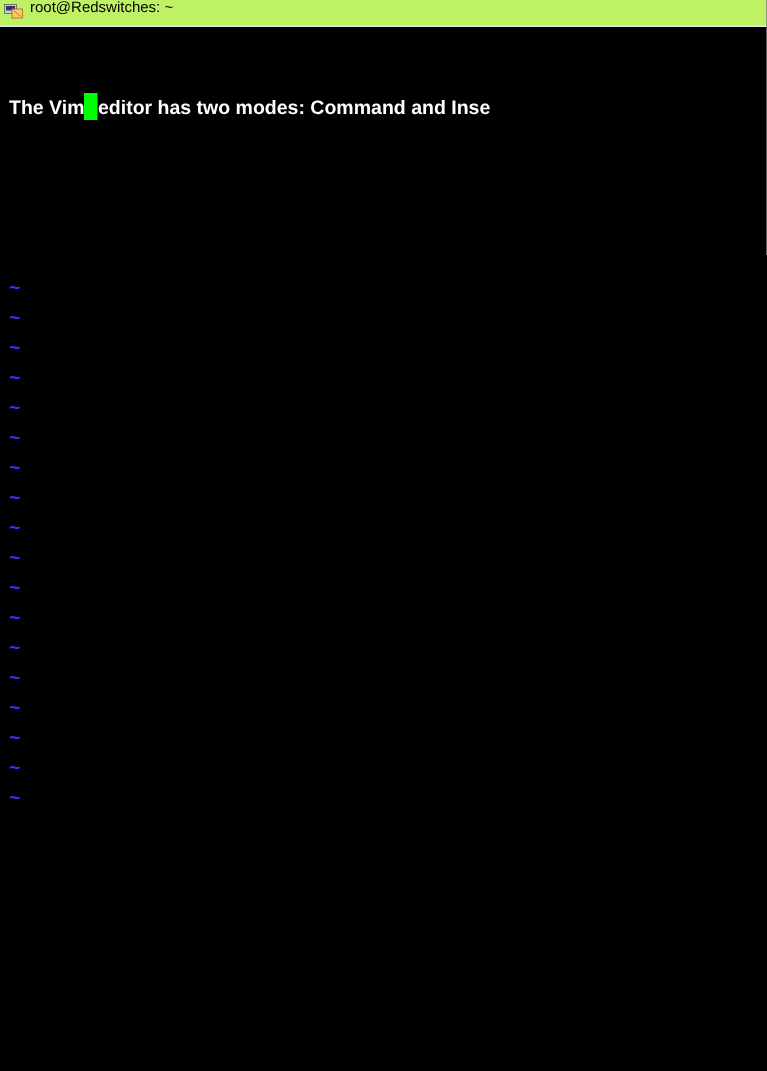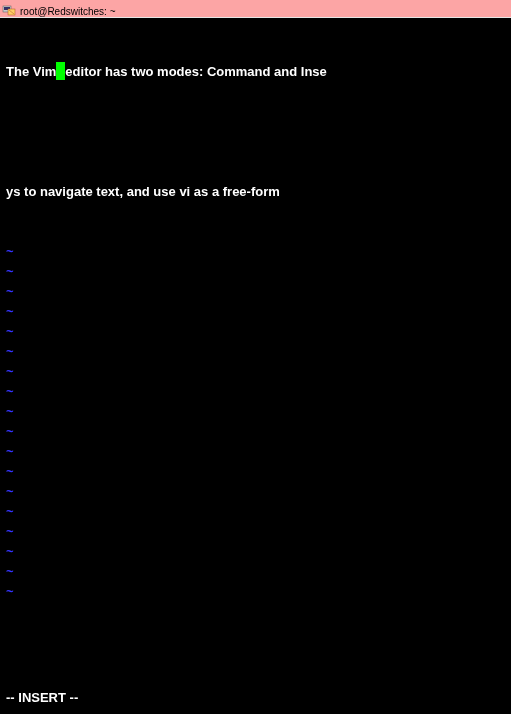--- a/index.html
+++ b/index.html
@@ -1,22 +1,22 @@
 <!DOCTYPE html>
 <html><head>
   <meta charset="utf-8">
   <style>
     * { margin: 0; padding: 0; box-sizing: border-box; }
     html, body { width: 511px; height: 714px; overflow: hidden; }
     body { font-family: monospace; background: #fff; }
     .titlebar {
       height: 18px;
-      background: #fca5a5;
+      background: #bef264;
       display: flex;
-      align-items: flex-end;
+      align-items: flex-start;
       padding-left: 2px;
       font-family: Tahoma, Arial, sans-serif;
       font-size: 10px;
       color: #000;
       border-bottom: 1px solid #e5e5e5;
     }
     .titlebar-icon {
       width: 14px;
       height: 14px;
       margin-right: 4px;
@@ -70,16 +70,14 @@
       <rect x="6" y="6" width="7" height="6" fill="#fc6" stroke="#a52" stroke-width="0.5"></rect>
       <line x1="7" y1="7" x2="12" y2="11" stroke="#a52" stroke-width="0.5"></line>
     </svg>
   </span>
   <span>root@Redswitches: ~</span>
 </div>
 
 <div class="terminal">
   <div class="line"><span>The Vim</span><span class="cursor"> </span><span>editor has two modes: Command and Inse</span></div>
   <div class="line"></div>
-  <div class="line">ys to navigate text, and use vi as a free-form</div>
   <div id="tildes"><div class="line tilde">~</div><div class="line tilde">~</div><div class="line tilde">~</div><div class="line tilde">~</div><div class="line tilde">~</div><div class="line tilde">~</div><div class="line tilde">~</div><div class="line tilde">~</div><div class="line tilde">~</div><div class="line tilde">~</div><div class="line tilde">~</div><div class="line tilde">~</div><div class="line tilde">~</div><div class="line tilde">~</div><div class="line tilde">~</div><div class="line tilde">~</div><div class="line tilde">~</div><div class="line tilde">~</div></div>
-  <div class="status-line">-- INSERT --</div>
 </div>
 
 </body></html>

